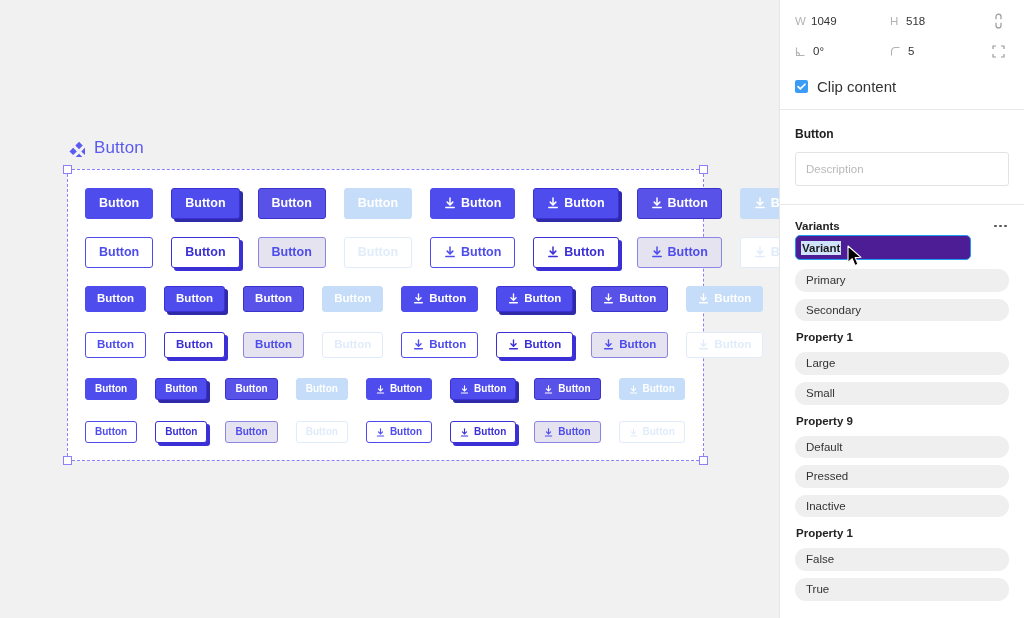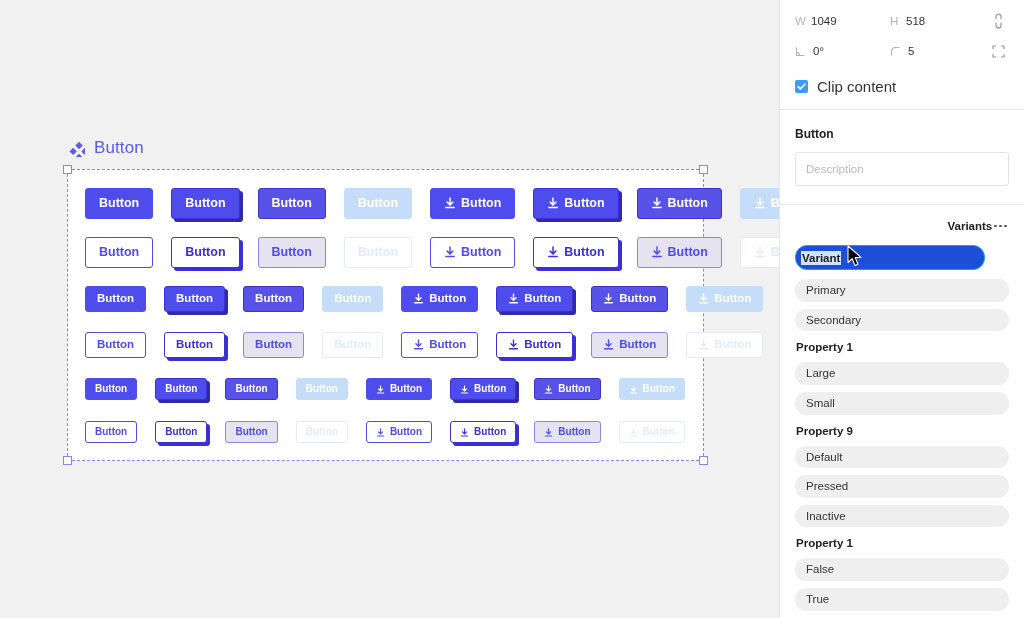--- a/index.html
+++ b/index.html
@@ -111,36 +111,36 @@
   #desc-input {
     width:100%; height:32px; border:1px solid #e3e3e3; border-radius:3px;
     background:#ffffff; color:#b9b9b9; font-size:11.5px;
     font-family:Liberation Sans, sans-serif;
     padding:16px 10px; outline:none;
   }
   #desc-input::placeholder { color:#b9b9b9; }
 
   
   #variants-sec { padding:15px 15px 18px 15px; }
-  #variants-head { display:flex; align-items:center; justify-content:flex-end;
-                   margin-bottom:13px; }
+  #variants-head { display:flex; align-items:center; justify-content:space-between;
+                   margin-bottom:3px; }
   #variants-title { font-size:11.5px; font-weight:700; color:#222222; }
   #variants-more { display:flex; gap:2.5px; padding:4px 2px; }
   #variants-more i { width:2.6px; height:2.6px; border-radius:50%;
                      background:#555555; display:block; }
 
   .prop-block { margin-bottom:10px; }
   .prop-name {
     font-size:11.5px; font-weight:700; color:#222222;
     margin:0 0 8px 1px;
   }
   .prop-name-input {
-    display:block; width:190px; height:25px;
-    border:1.6px solid #1f9cf0; border-radius:12px;
-    background:#1d4ed8; padding:0 5px;
+    display:block; width:176px; height:25px;
+    border:1.6px solid #1f9cf0; border-radius:5px;
+    background:#4c1d95; padding:0 5px;
     display:flex; align-items:center;
   }
   .prop-name-input span {
     font-size:11.5px; font-weight:700; color:#1b1b1b;
     background:#cfe3fb; padding:1px 1px;
   }
   .chips { display:flex; flex-wrap:wrap; gap:7px; margin-top:9px;flex-direction:column; }
   .chip {
     background:#efefef; border-radius:11px;
     padding:5px 11px; font-size:11.5px; color:#333333;

